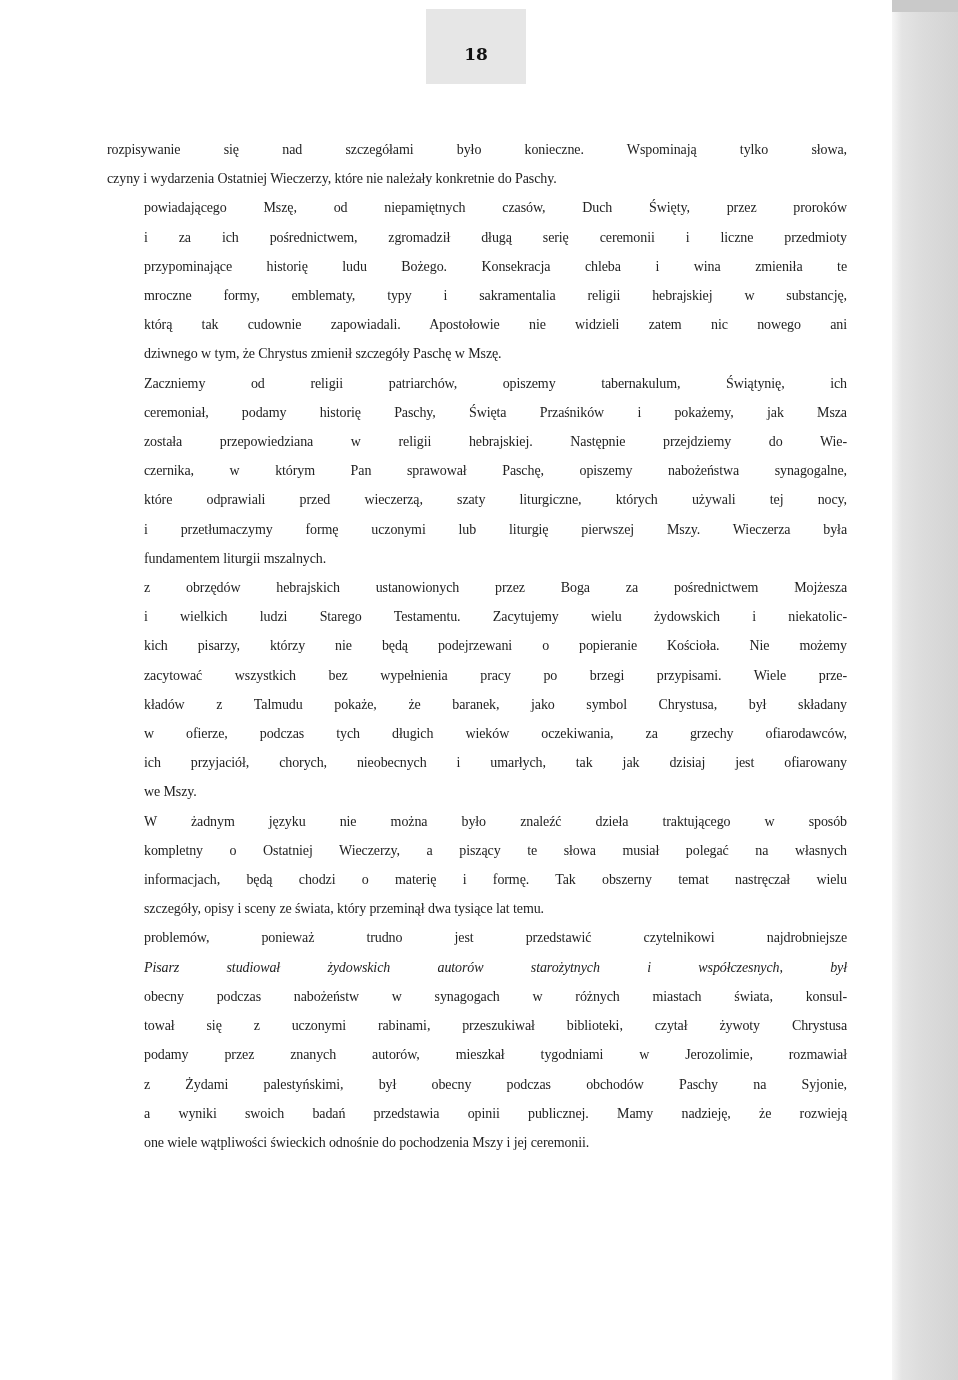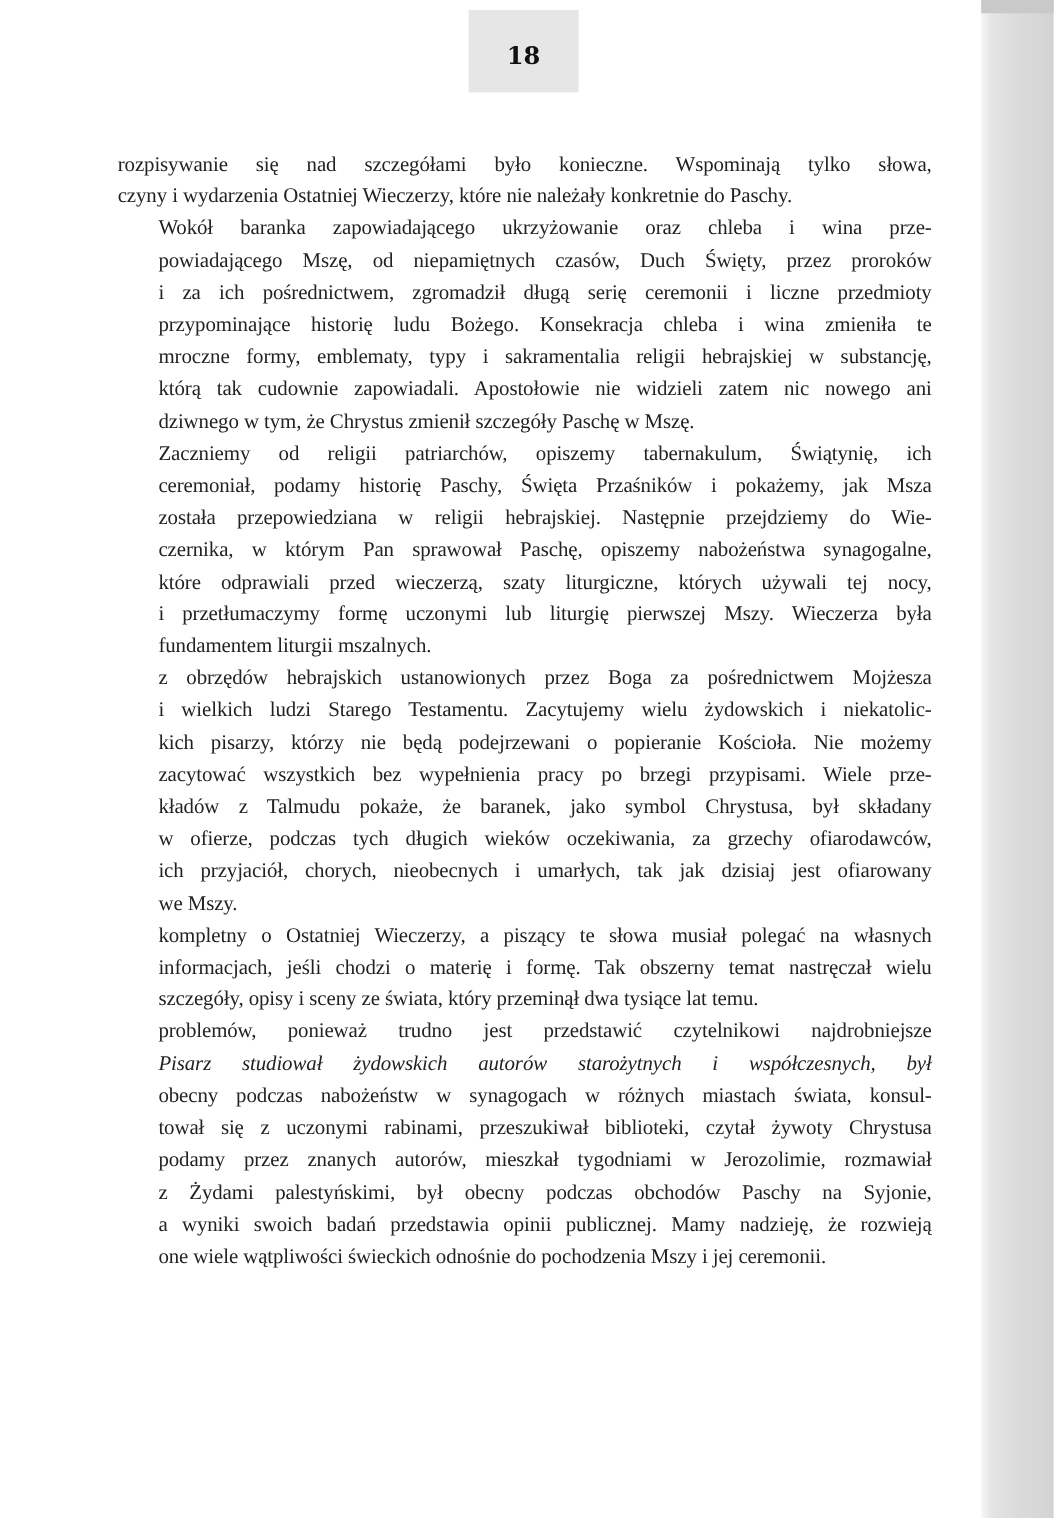--- a/index.html
+++ b/index.html
@@ -16,26 +16,26 @@
     .edge-top {
       position: absolute; top: 0; right: 0; width: 66px; height: 12px;
       background: #c9c9c9;
     }
     .page-number-box {
       position: absolute; left: 426px; top: 9px; width: 100px; height: 75px;
       background: #e6e6e6;
       display: flex; align-items: flex-end; justify-content: center;
     }
     .page-number {
-      font-family: "DejaVu Serif", serif; font-weight: bold; font-size: 22px;
+      font-family: "DejaVu Serif", serif; font-weight: bold; font-size: 17px;
       color: #111; margin-bottom: 20px;
     }
     .text-block {
       position: absolute; left: 107px; top: 135px; width: 740px;
-      font-size: 19px; line-height: 29.2px; letter-spacing: -0.1px;
+      font-size: 14px; line-height: 29.2px; letter-spacing: -0.1px;
     }
     .text-block p {
       margin: 0; text-align: justify; text-indent: 37px;
     }
     .text-block p.cont { text-indent: 0; }
     .line { display: block; text-align: justify; text-align-last: justify; white-space: nowrap; }
     .line.last { text-align-last: left; }
   </style>
 </head>
 <body>
@@ -46,21 +46,20 @@
 <div class="page-number-box">
   <span class="page-number">18</span>
 </div>
 
 <div class="text-block" id="text-block">
     <p class="cont">
       <span class="line">rozpisywanie się nad szczegółami było konieczne. Wspominają tylko słowa,</span>
       <span class="line last">czyny i wydarzenia Ostatniej Wieczerzy, które nie należały konkretnie do Paschy.</span>
     </p>
     <p>
-      <span class="line" style="text-indent: 37px;">Wokół baranka zapowiadającego ukrzyżowanie oraz chleba i wina prze-</span>
       <span class="line">powiadającego Mszę, od niepamiętnych czasów, Duch Święty, przez proroków</span>
       <span class="line">i za ich pośrednictwem, zgromadził długą serię ceremonii i liczne przedmioty</span>
       <span class="line">przypominające historię ludu Bożego. Konsekracja chleba i wina zmieniła te</span>
       <span class="line">mroczne formy, emblematy, typy i sakramentalia religii hebrajskiej w substancję,</span>
       <span class="line">którą tak cudownie zapowiadali. Apostołowie nie widzieli zatem nic nowego ani</span>
       <span class="line last">dziwnego w tym, że Chrystus zmienił szczegóły Paschę w Mszę.</span>
     </p>
     <p>
       <span class="line" style="text-indent: 37px;">Zaczniemy od religii patriarchów, opiszemy tabernakulum, Świątynię, ich</span>
       <span class="line">ceremoniał, podamy historię Paschy, Święta Przaśników i pokażemy, jak Msza</span>
@@ -74,22 +73,23 @@
       <span class="line">z obrzędów hebrajskich ustanowionych przez Boga za pośrednictwem Mojżesza</span>
       <span class="line">i wielkich ludzi Starego Testamentu. Zacytujemy wielu żydowskich i niekatolic-</span>
       <span class="line">kich pisarzy, którzy nie będą podejrzewani o popieranie Kościoła. Nie możemy</span>
       <span class="line">zacytować wszystkich bez wypełnienia pracy po brzegi przypisami. Wiele prze-</span>
       <span class="line">kładów z Talmudu pokaże, że baranek, jako symbol Chrystusa, był składany</span>
       <span class="line">w ofierze, podczas tych długich wieków oczekiwania, za grzechy ofiarodawców,</span>
       <span class="line">ich przyjaciół, chorych, nieobecnych i umarłych, tak jak dzisiaj jest ofiarowany</span>
       <span class="line last">we Mszy.</span>
     </p>
     <p>
+      <span class="line" style="text-indent: 37px;">W żadnym języku nie można było znaleźć dzieła traktującego w sposób</span>
       <span class="line">kompletny o Ostatniej Wieczerzy, a piszący te słowa musiał polegać na własnych</span>
-      <span class="line">informacjach, jeśli chodzi o materię i formę. Tak obszerny temat nastręczał wielu</span>
+      <span class="line">informacjach, będą chodzi o materię i formę. Tak obszerny temat nastręczał wielu</span>
       <span class="line last">szczegóły, opisy i sceny ze świata, który przeminął dwa tysiące lat temu.</span>
       <span class="line">problemów, ponieważ trudno jest przedstawić czytelnikowi najdrobniejsze</span>
     </p>
     <p>
       <span class="line" style="text-indent: 37px; font-style: italic;">Pisarz studiował żydowskich autorów starożytnych i współczesnych, był</span>
       <span class="line">obecny podczas nabożeństw w synagogach w różnych miastach świata, konsul-</span>
       <span class="line">tował się z uczonymi rabinami, przeszukiwał biblioteki, czytał żywoty Chrystusa</span>
       <span class="line">podamy przez znanych autorów, mieszkał tygodniami w Jerozolimie, rozmawiał</span>
       <span class="line">z Żydami palestyńskimi, był obecny podczas obchodów Paschy na Syjonie,</span>
       <span class="line">a wyniki swoich badań przedstawia opinii publicznej. Mamy nadzieję, że rozwieją</span>

